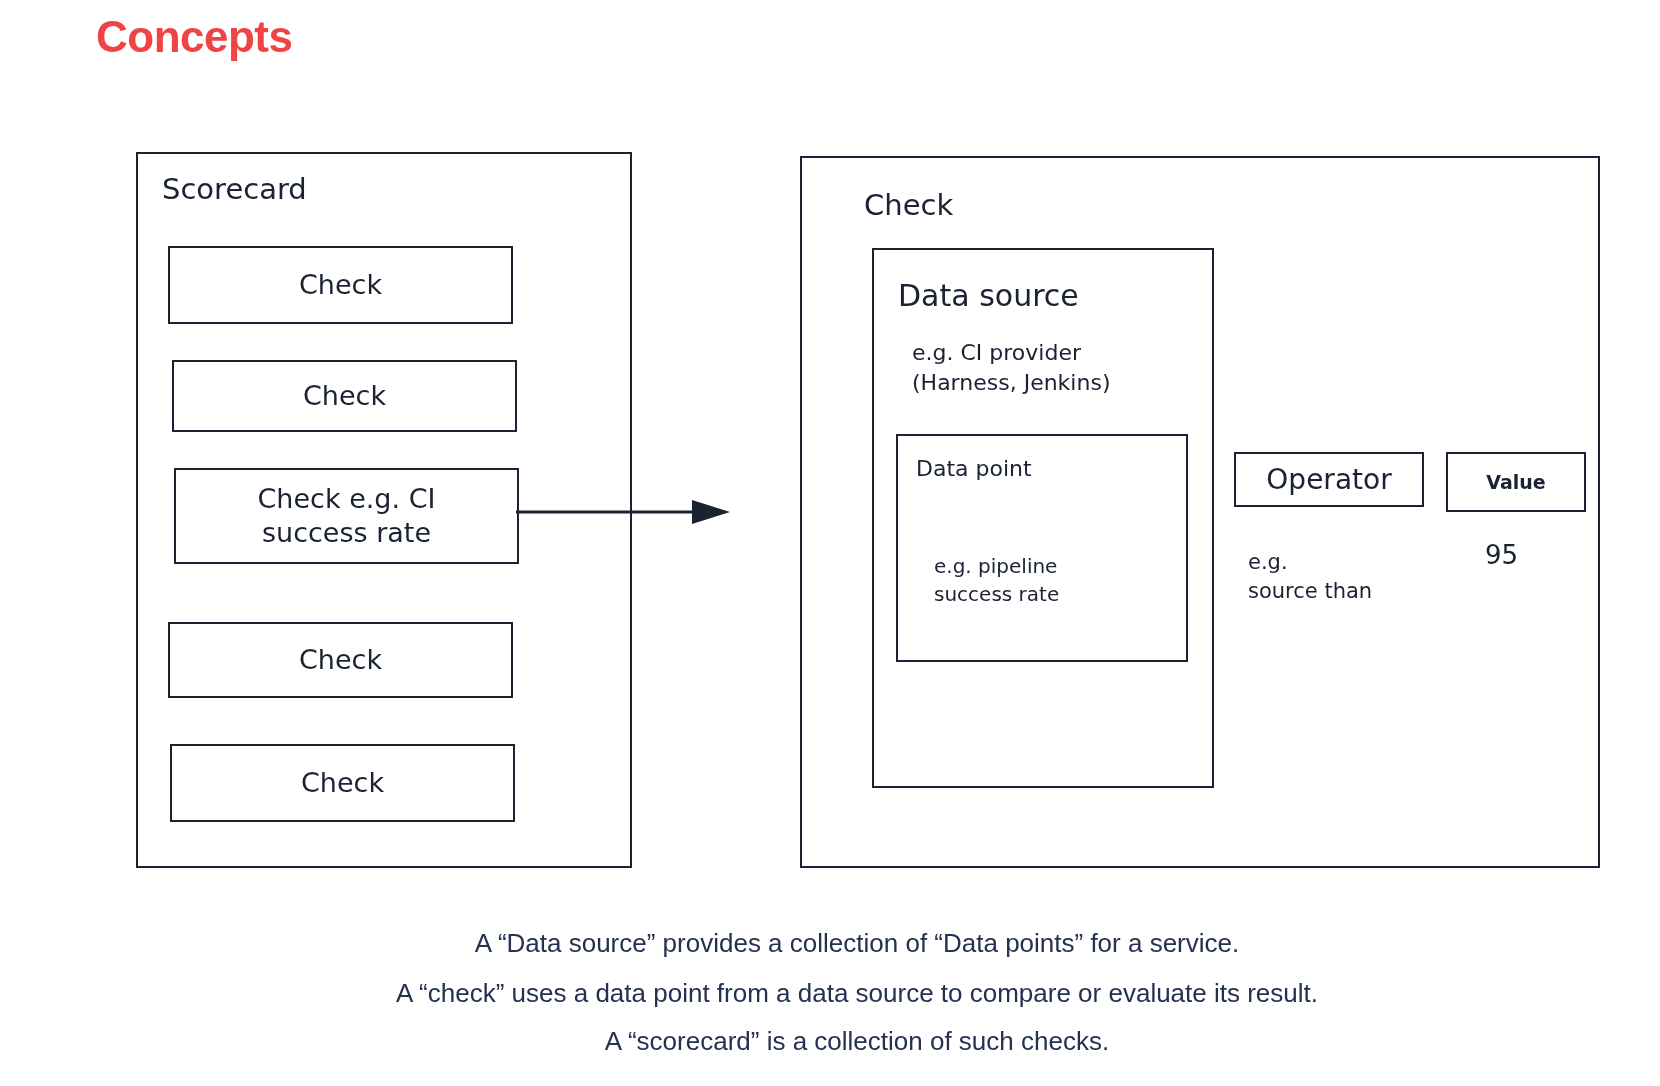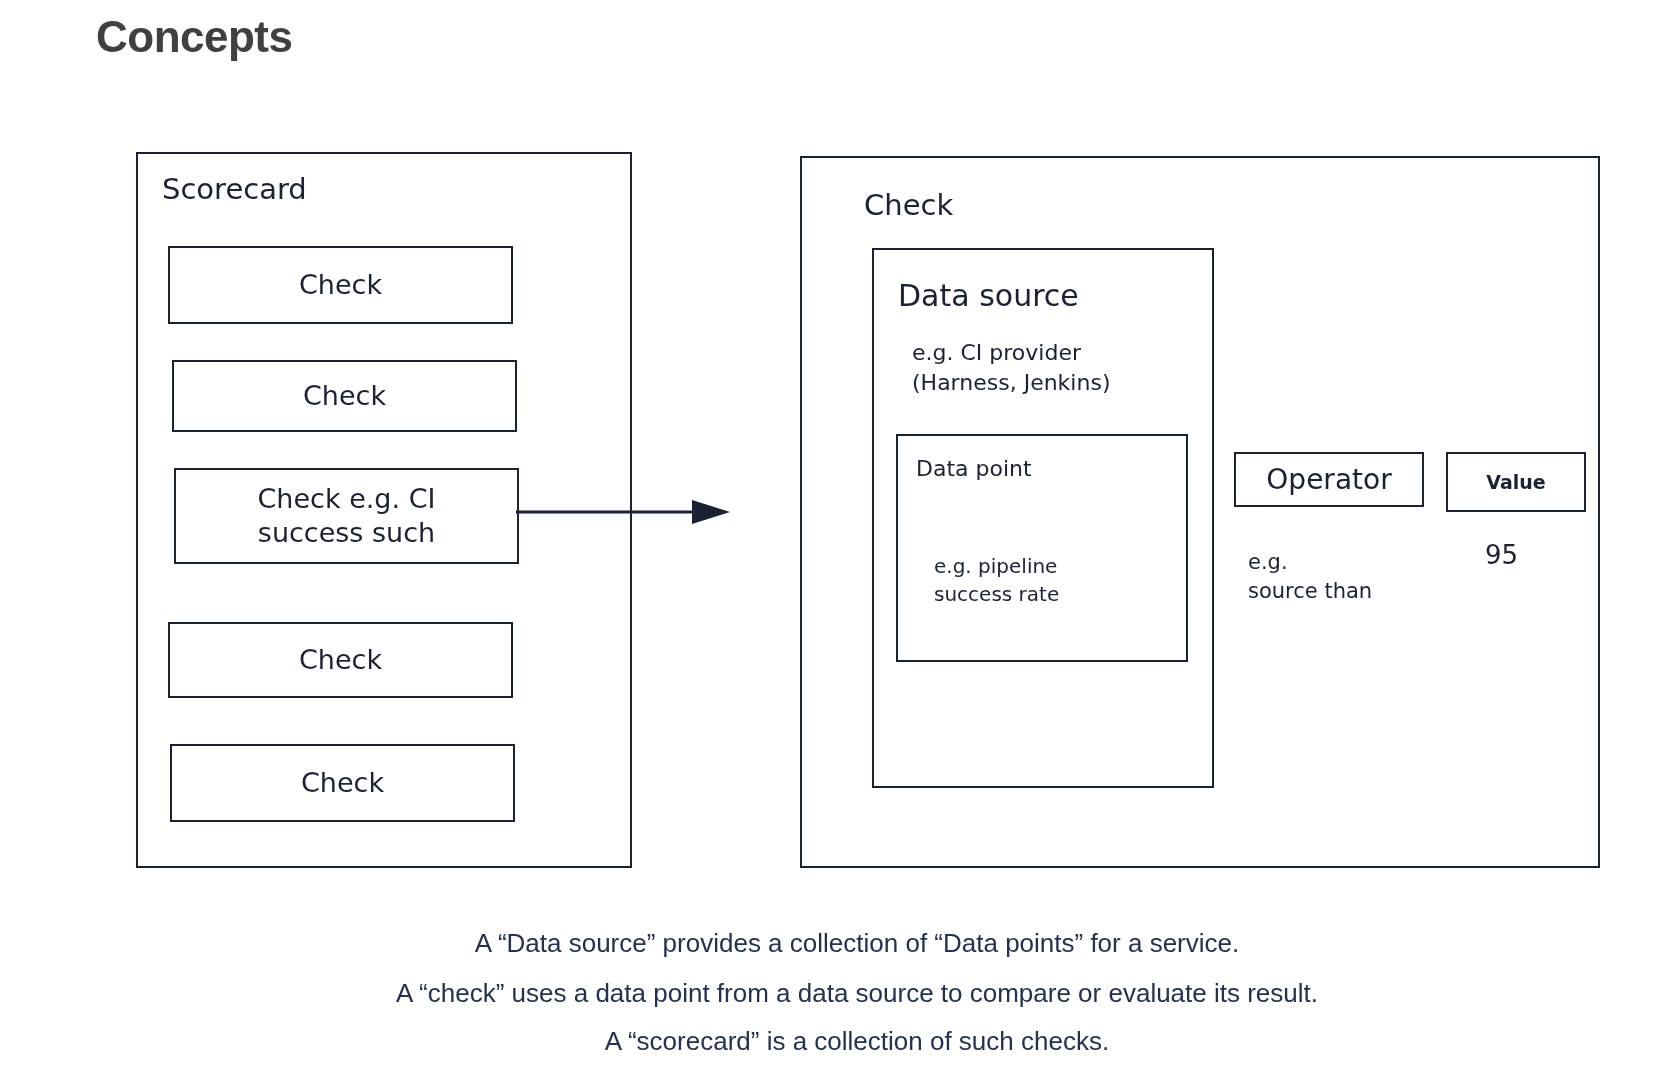--- a/index.html
+++ b/index.html
@@ -15,21 +15,21 @@
     color: #26324a;
     overflow: hidden;
   }
 
   .page-title {
     position: absolute;
     left: 96px;
     top: 12px;
     font-size: 44px;
     font-weight: bold;
-    color: #404040;
+    color: #ef4444;
     letter-spacing: -0.5px;
   }
 
   
   .hand {
     font-family: "DejaVu Sans", sans-serif;
     color: #1b2233;
     font-weight: 400;
   }
 
@@ -194,21 +194,21 @@
 <body>
 
 <div class="page-title">Concepts</div>
 
 <div class="box" id="scorecard-box"></div>
 <div class="hand" id="scorecard-label">Scorecard</div>
 
 <div class="check-box hand" id="check-1">Check</div>
 <div class="check-box hand" id="check-2">Check</div>
 <div class="check-box hand" id="check-3" style="white-space: pre-line;">Check e.g. CI
-success such</div>
+success rate</div>
 <div class="check-box hand" id="check-4">Check</div>
 <div class="check-box hand" id="check-5">Check</div>
 
 <svg id="arrow" viewBox="0 0 220 28">
   <line x1="0" y1="14" x2="178" y2="14" stroke="#1b2233" stroke-width="3"></line>
   <polygon points="176,2 214,14 176,26" fill="#1b2233"></polygon>
 </svg>
 
 <div class="box" id="check-outer-box"></div>
 <div class="hand" id="check-outer-label">Check</div>

